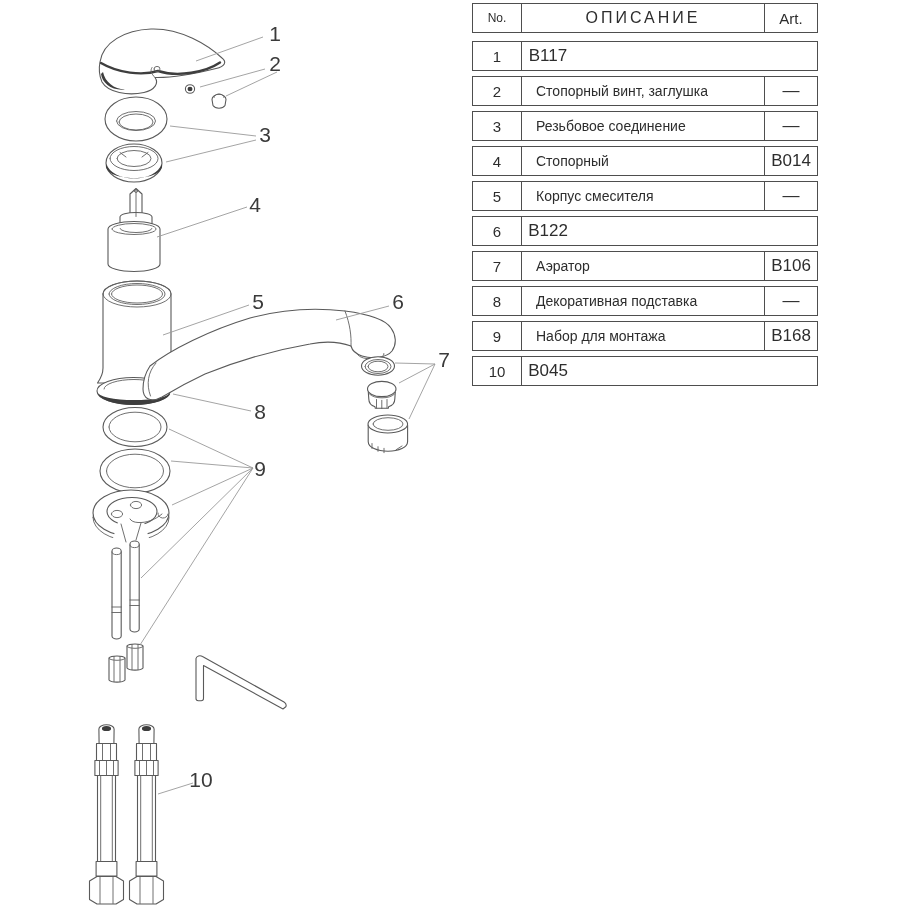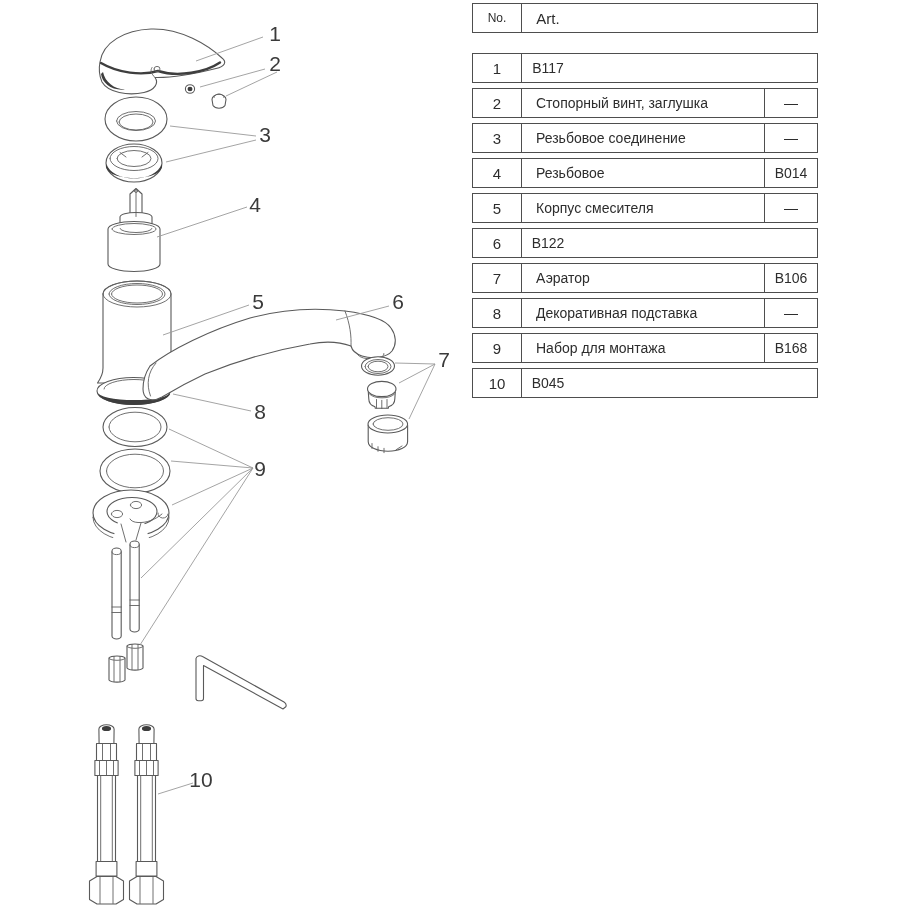--- a/index.html
+++ b/index.html
@@ -9,32 +9,32 @@
   .outline{fill:#ffffff;stroke:#5a5a5a;stroke-width:1.1;stroke-linejoin:round;}
   .detail{fill:none;stroke:#606060;stroke-width:0.9;stroke-linecap:round;}
   .thick{fill:none;stroke:#3e3e3e;stroke-width:2.4;stroke-linecap:round;}
   .dark{fill:#3d3d3d;stroke:none;}
   .erase{fill:#ffffff;stroke:none;}
   .leader{stroke:#9a9a9a;stroke-width:0.9;}
   .callout{font-family:"Liberation Sans",sans-serif;font-size:21px;fill:#3a3a3a;text-anchor:middle;}
   
   .parts-table{position:absolute;left:472px;top:3px;width:346px;}
   .thead,.trow{display:flex;border:1px solid #4e4e4e;background:#fff;box-sizing:border-box;}
-  .thead{height:30px;margin-bottom:20px;}
+  .thead{height:30px;margin-bottom:8px;}
   .trow{height:30px;margin-bottom:5px;}
   .c{box-sizing:border-box;display:flex;align-items:center;overflow:hidden;white-space:nowrap;}
   .c-no{width:49px;border-right:1px solid #4e4e4e;justify-content:center;}
   .c-desc{flex:1;border-right:1px solid #4e4e4e;padding-left:14px;}
   .c-art{width:52px;justify-content:center;}
   .thead .c-no{font-size:12px;}
   .thead .c-desc{font-size:16px;letter-spacing:3px;justify-content:center;padding-left:0;}
   .thead .c-art{font-size:15px;}
   .trow .c-no{font-size:15px;}
   .trow .c-desc{font-size:14px;}
-  .trow .c-art{font-size:14px;}
+  .trow .c-art{font-size:17px;}
 </style>
 </head>
 <body>
 
 <div class="canvas">
 
   <svg class="diagram-svg" width="907" height="907" viewBox="0 0 907 907" xmlns="http://www.w3.org/2000/svg">
 
     <g>
       <path class="outline" d="M 100,62 C 103,42 125,30 151,29 C 181,28 208,45 222,58 C 227,62 225,66.5 216,68.5
@@ -209,40 +209,41 @@
         <line x1="253" y1="468" x2="140" y2="645" class="leader"></line>
         <text x="260" y="476" class="callout">9</text>
         <line x1="193" y1="783" x2="158" y2="794" class="leader"></line>
         <text x="201" y="787" class="callout">10</text>
       </g>
   </svg>
 
   <div class="parts-table">
     <div class="thead">
       <div class="c c-no">No.</div>
+      <div class="c c-desc">ОПИСАНИЕ</div>
       <div class="c c-art">Art.</div>
     </div>
     <div>
         <div class="trow">
       <div class="c c-no">1</div>
       <div class="c c-art">B117</div>
     </div>
         <div class="trow">
       <div class="c c-no">2</div>
       <div class="c c-desc">Стопорный винт, заглушка</div>
       <div class="c c-art">—</div>
     </div>
         <div class="trow">
       <div class="c c-no">3</div>
       <div class="c c-desc">Резьбовое соединение</div>
       <div class="c c-art">—</div>
     </div>
         <div class="trow">
       <div class="c c-no">4</div>
-      <div class="c c-desc">Резьбовое</div>
+      <div class="c c-desc">Стопорный</div>
       <div class="c c-art">B014</div>
     </div>
         <div class="trow">
       <div class="c c-no">5</div>
       <div class="c c-desc">Корпус смесителя</div>
       <div class="c c-art">—</div>
     </div>
         <div class="trow">
       <div class="c c-no">6</div>
       <div class="c c-art">B122</div>

